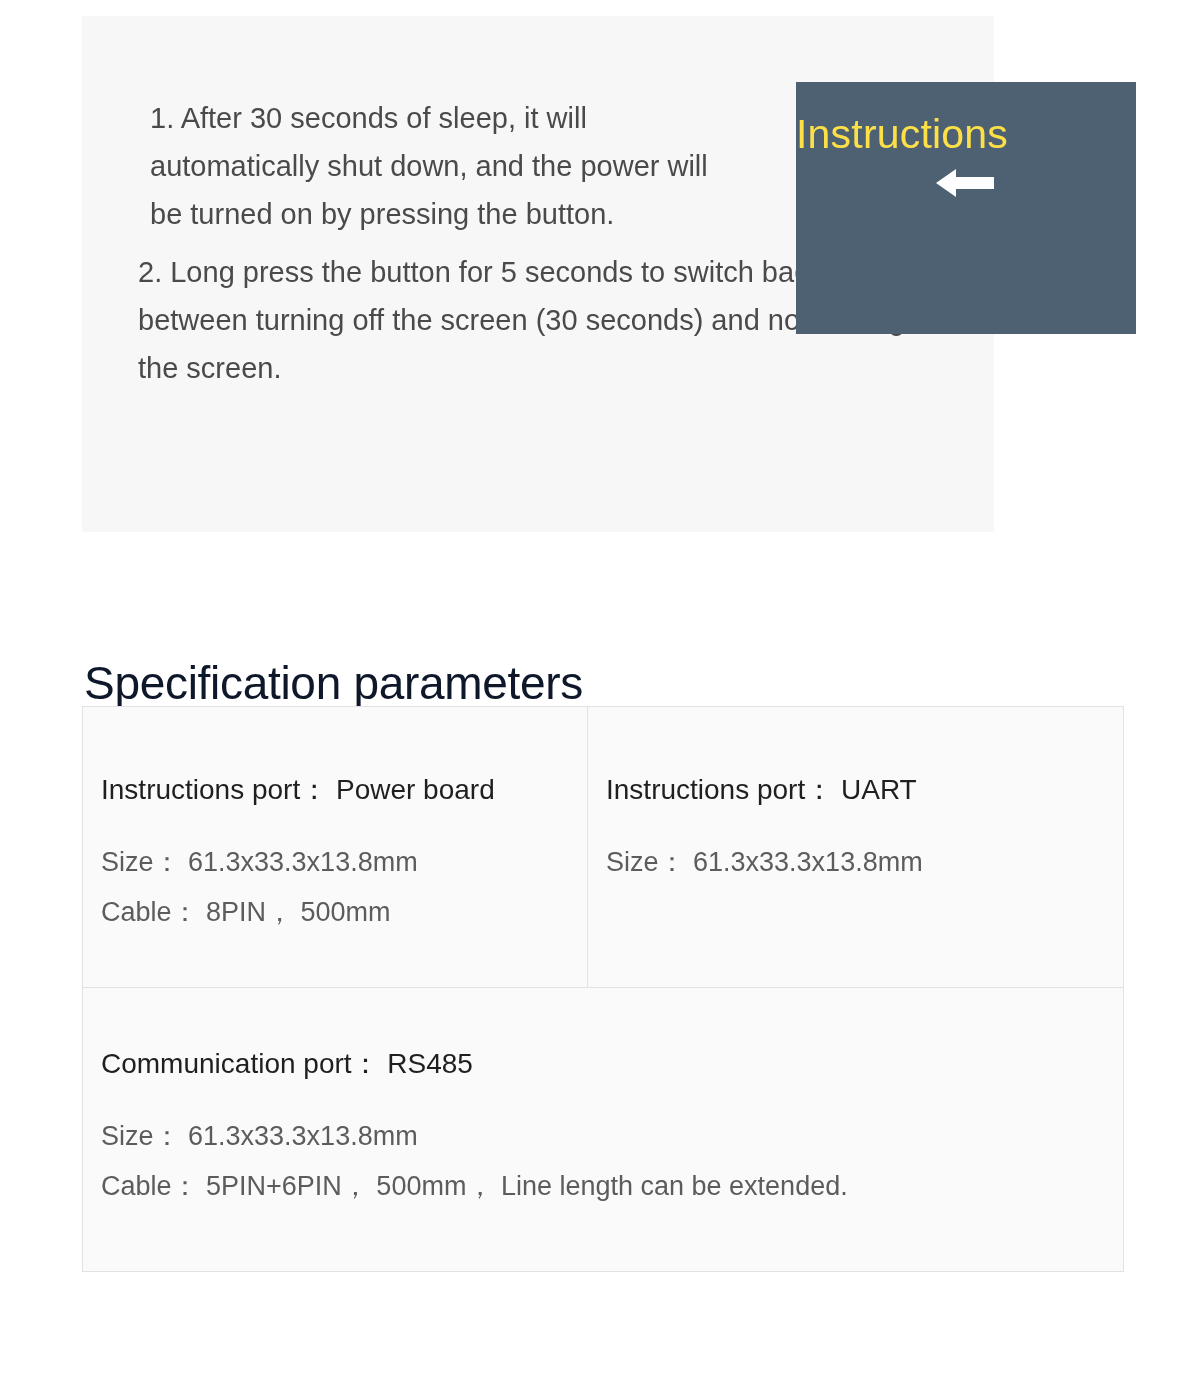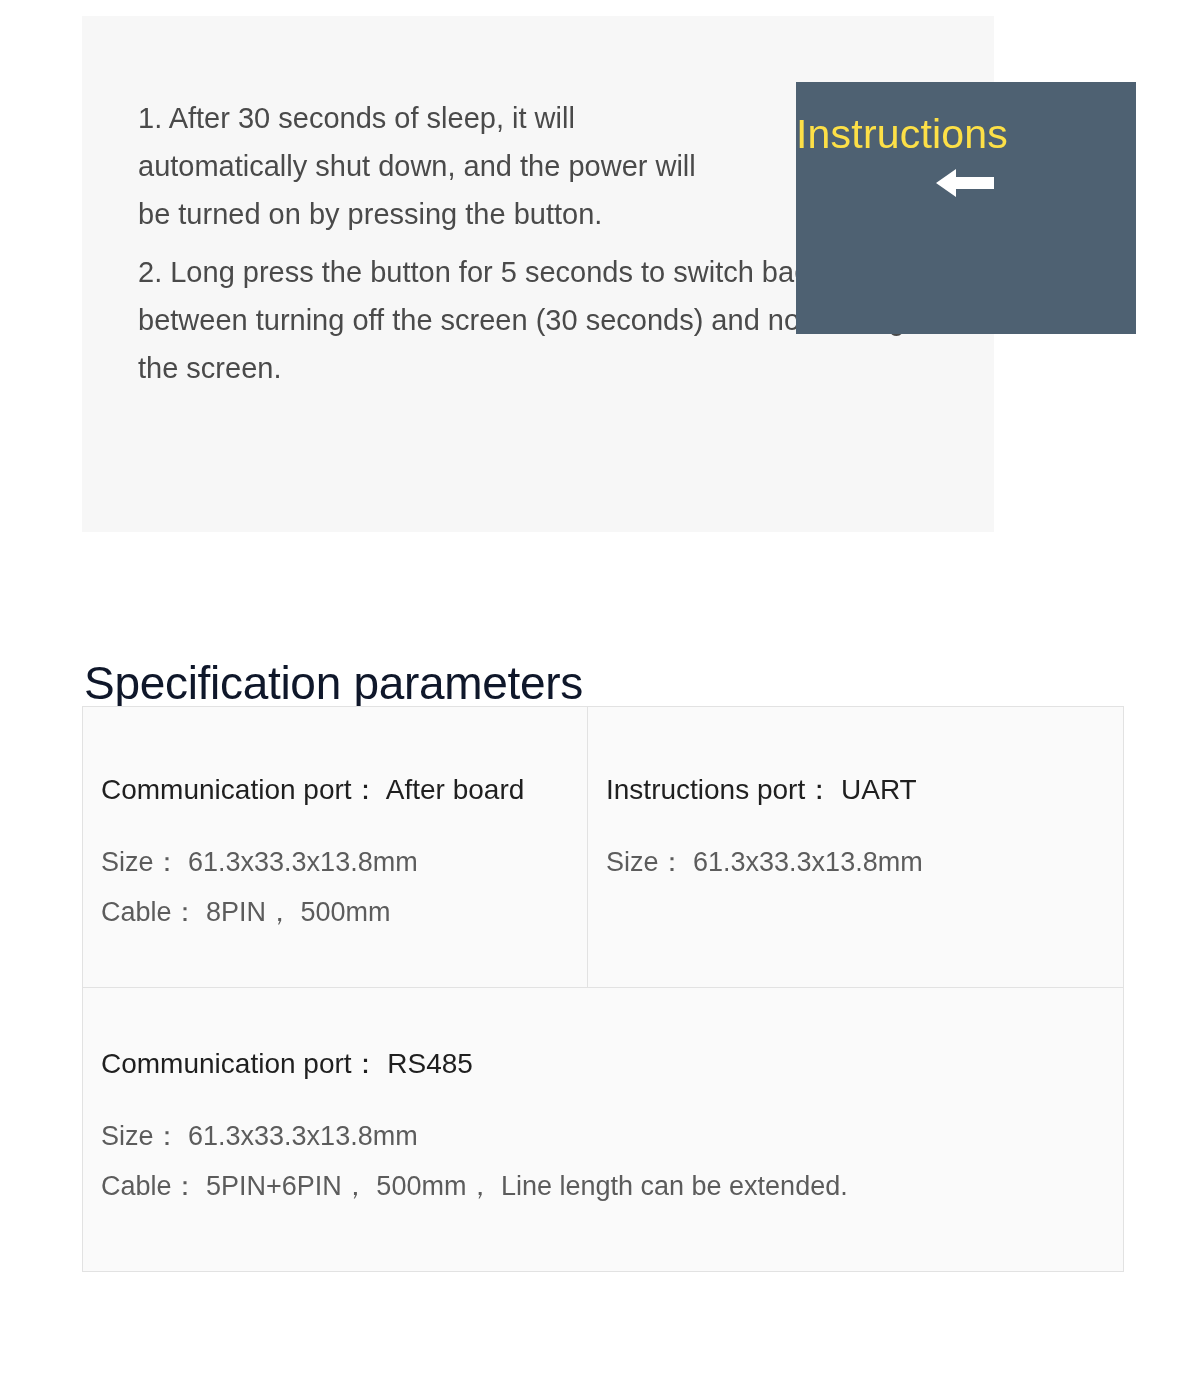--- a/index.html
+++ b/index.html
@@ -57,21 +57,21 @@
     width: 830px;
   }
   .para {
     font-size: 29px;
     line-height: 48px;
     color: #4a4a4a;
     font-weight: 400;
   }
   .para-1 {
     width: 580px;
-    margin: 0 0 10px 0;
+    margin: 0 0 10px 12px;
   }
   .para-2 {
     width: 830px;
     margin: 0;
   }
 
   
   .spec-heading {
     position: absolute;
     left: 84px;
@@ -149,21 +149,21 @@
   </div>
 
 </section>
 
 <h2 class="spec-heading">Specification parameters</h2>
 
 <div class="spec-table">
 
   <div class="spec-row top">
     <div class="spec-cell left">
-      <div class="cell-title">Communication port： After board</div>
+      <div class="cell-title">Instructions port： Power board</div>
       <div class="cell-line">Size： 61.3x33.3x13.8mm</div>
       <div class="cell-line">Cable： 8PIN， 500mm</div>
     </div>
     <div class="spec-cell right">
       <div class="cell-title">Instructions port： UART</div>
       <div class="cell-line">Size： 61.3x33.3x13.8mm</div>
     </div>
   </div>
 
   <div class="spec-row">

